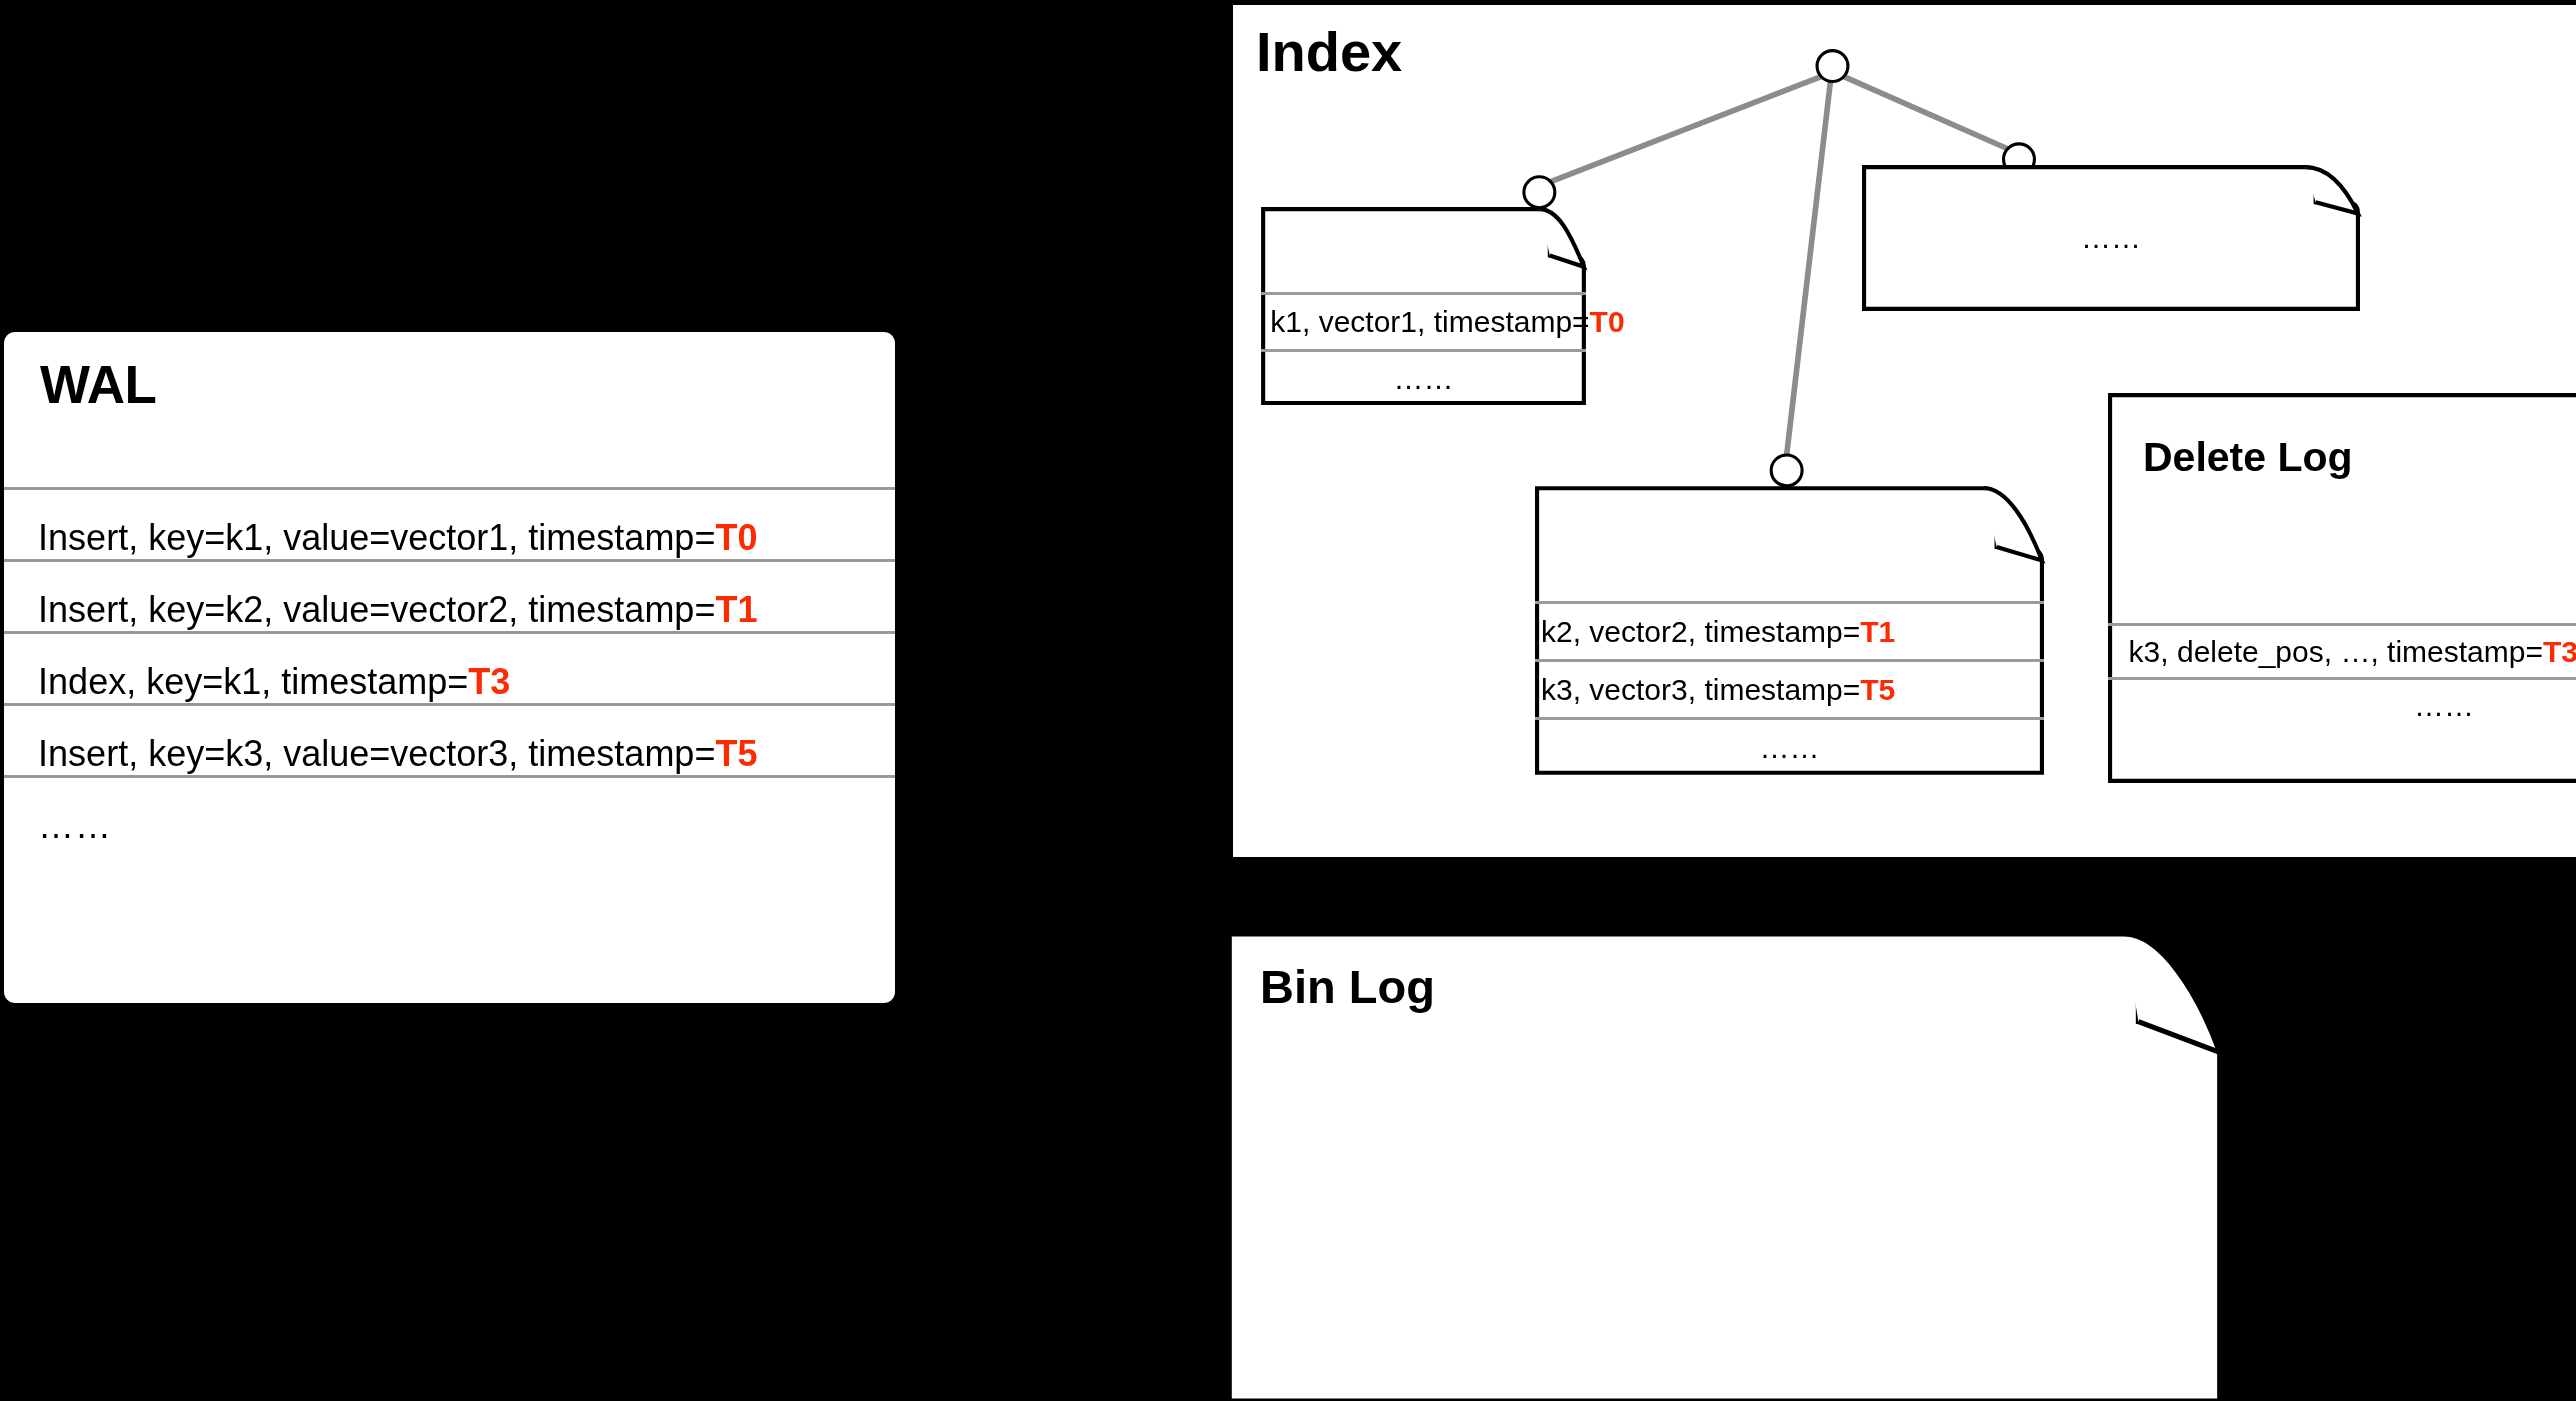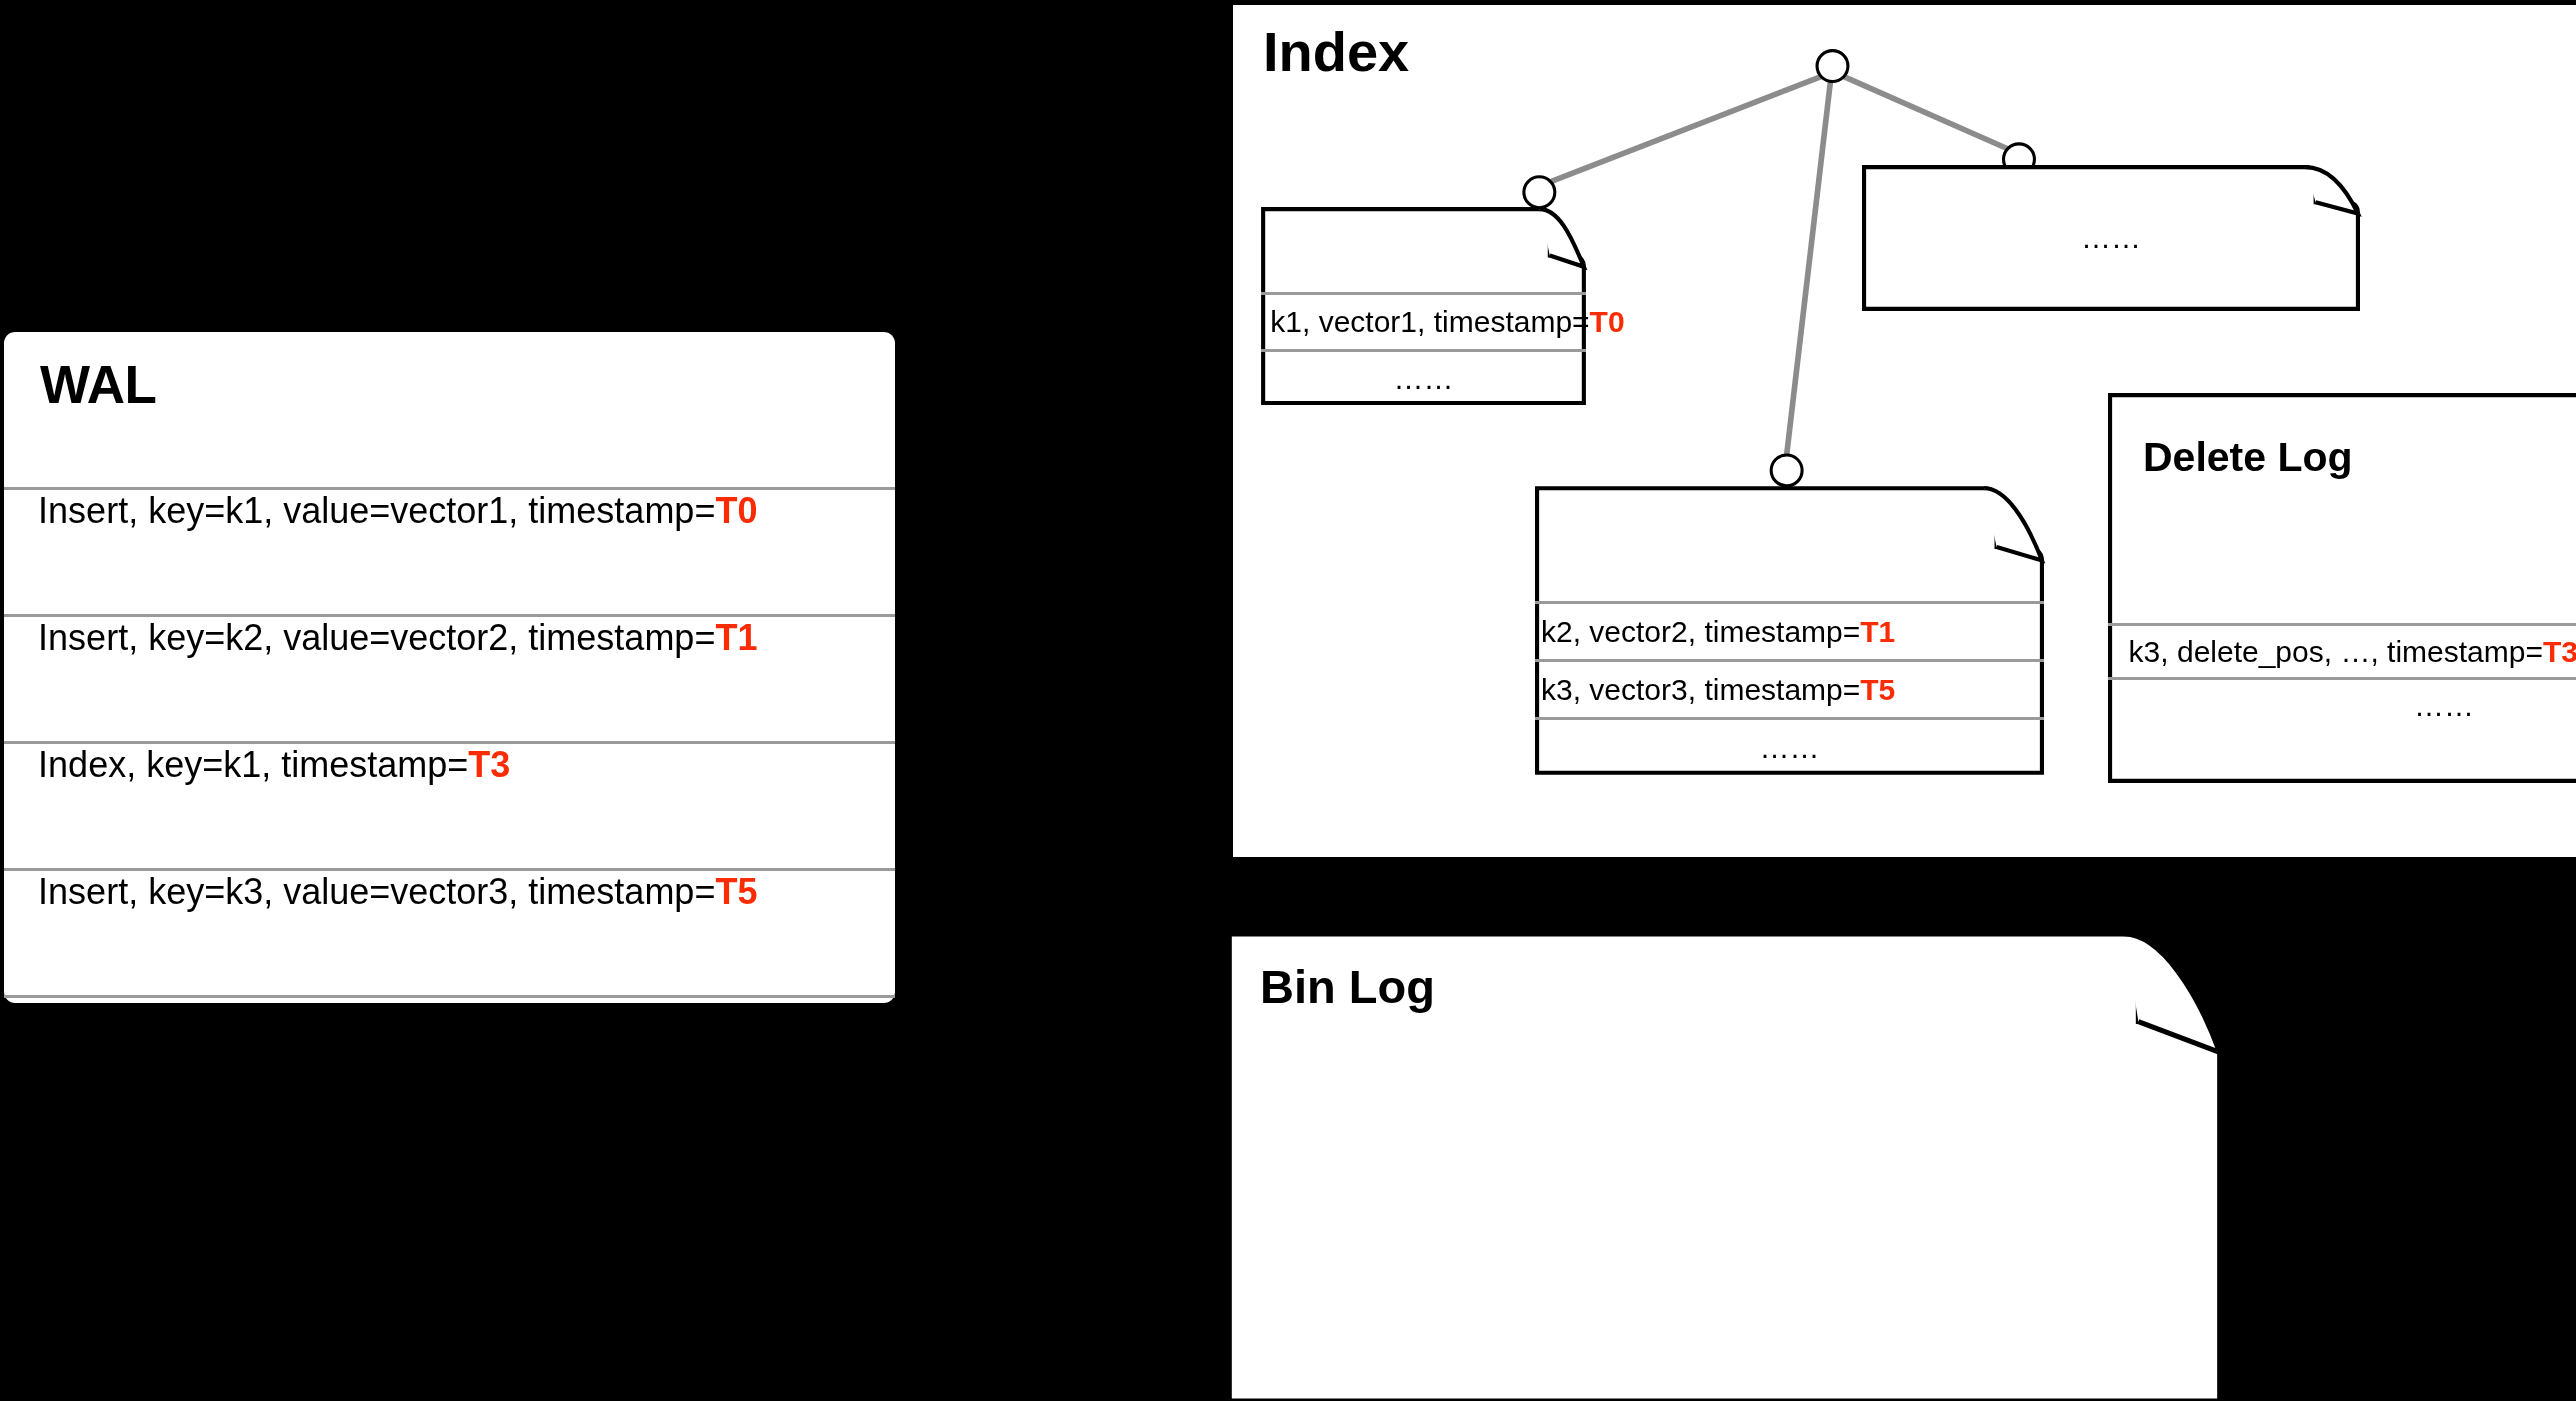--- a/index.html
+++ b/index.html
@@ -8,31 +8,31 @@
 
   .panel{position:absolute;background:#fff;box-sizing:border-box;}
 
   
   #wal{left:4.1px;top:332px;width:891px;height:671px;border-radius:11.3px;}
   #wal .card-title{
      position:absolute;left:36px;top:26px;
      font-size:53px;font-weight:bold;color:#000;letter-spacing:-0.5px;
      font-stretch:condensed;line-height:1;text-align:center;}
   #wal .rows{position:absolute;left:0;top:155px;right:0;}
-  #wal .row{height:127px;border-top:3.6px solid #9a9a9a;
-            display:flex;align-items:flex-start;padding-left:34px;box-sizing:border-box;}
+  #wal .row{height:72px;border-top:3.6px solid #9a9a9a;
+            display:flex;align-items:flex-end;padding-left:34px;box-sizing:border-box;}
   #wal .row .txt{font-size:36px;color:#000;white-space:nowrap;}
   #wal .row .ts{color:#fb2b04;font-weight:bold;}
   #wal .row.dots{padding-left:34px;}
   #wal .row.dots .txt{font-size:36px;letter-spacing:1px;}
 
   
   #index-panel{left:1233px;top:5.2px;width:1579px;height:852px;}
   #index-panel .panel-title{
-     position:absolute;left:30px;top:18.5px;
+     position:absolute;left:23px;top:18.5px;
      font-size:56px;font-weight:bold;color:#000;
      font-stretch:condensed;line-height:1;}
 
   
   #tree-svg{position:absolute;left:0;top:0;width:2817px;height:1402px;
             pointer-events:none;}
 
   
   .docnode{position:absolute;box-sizing:border-box;}
   .docnode .rows{position:absolute;left:0;right:0;bottom:0;}

